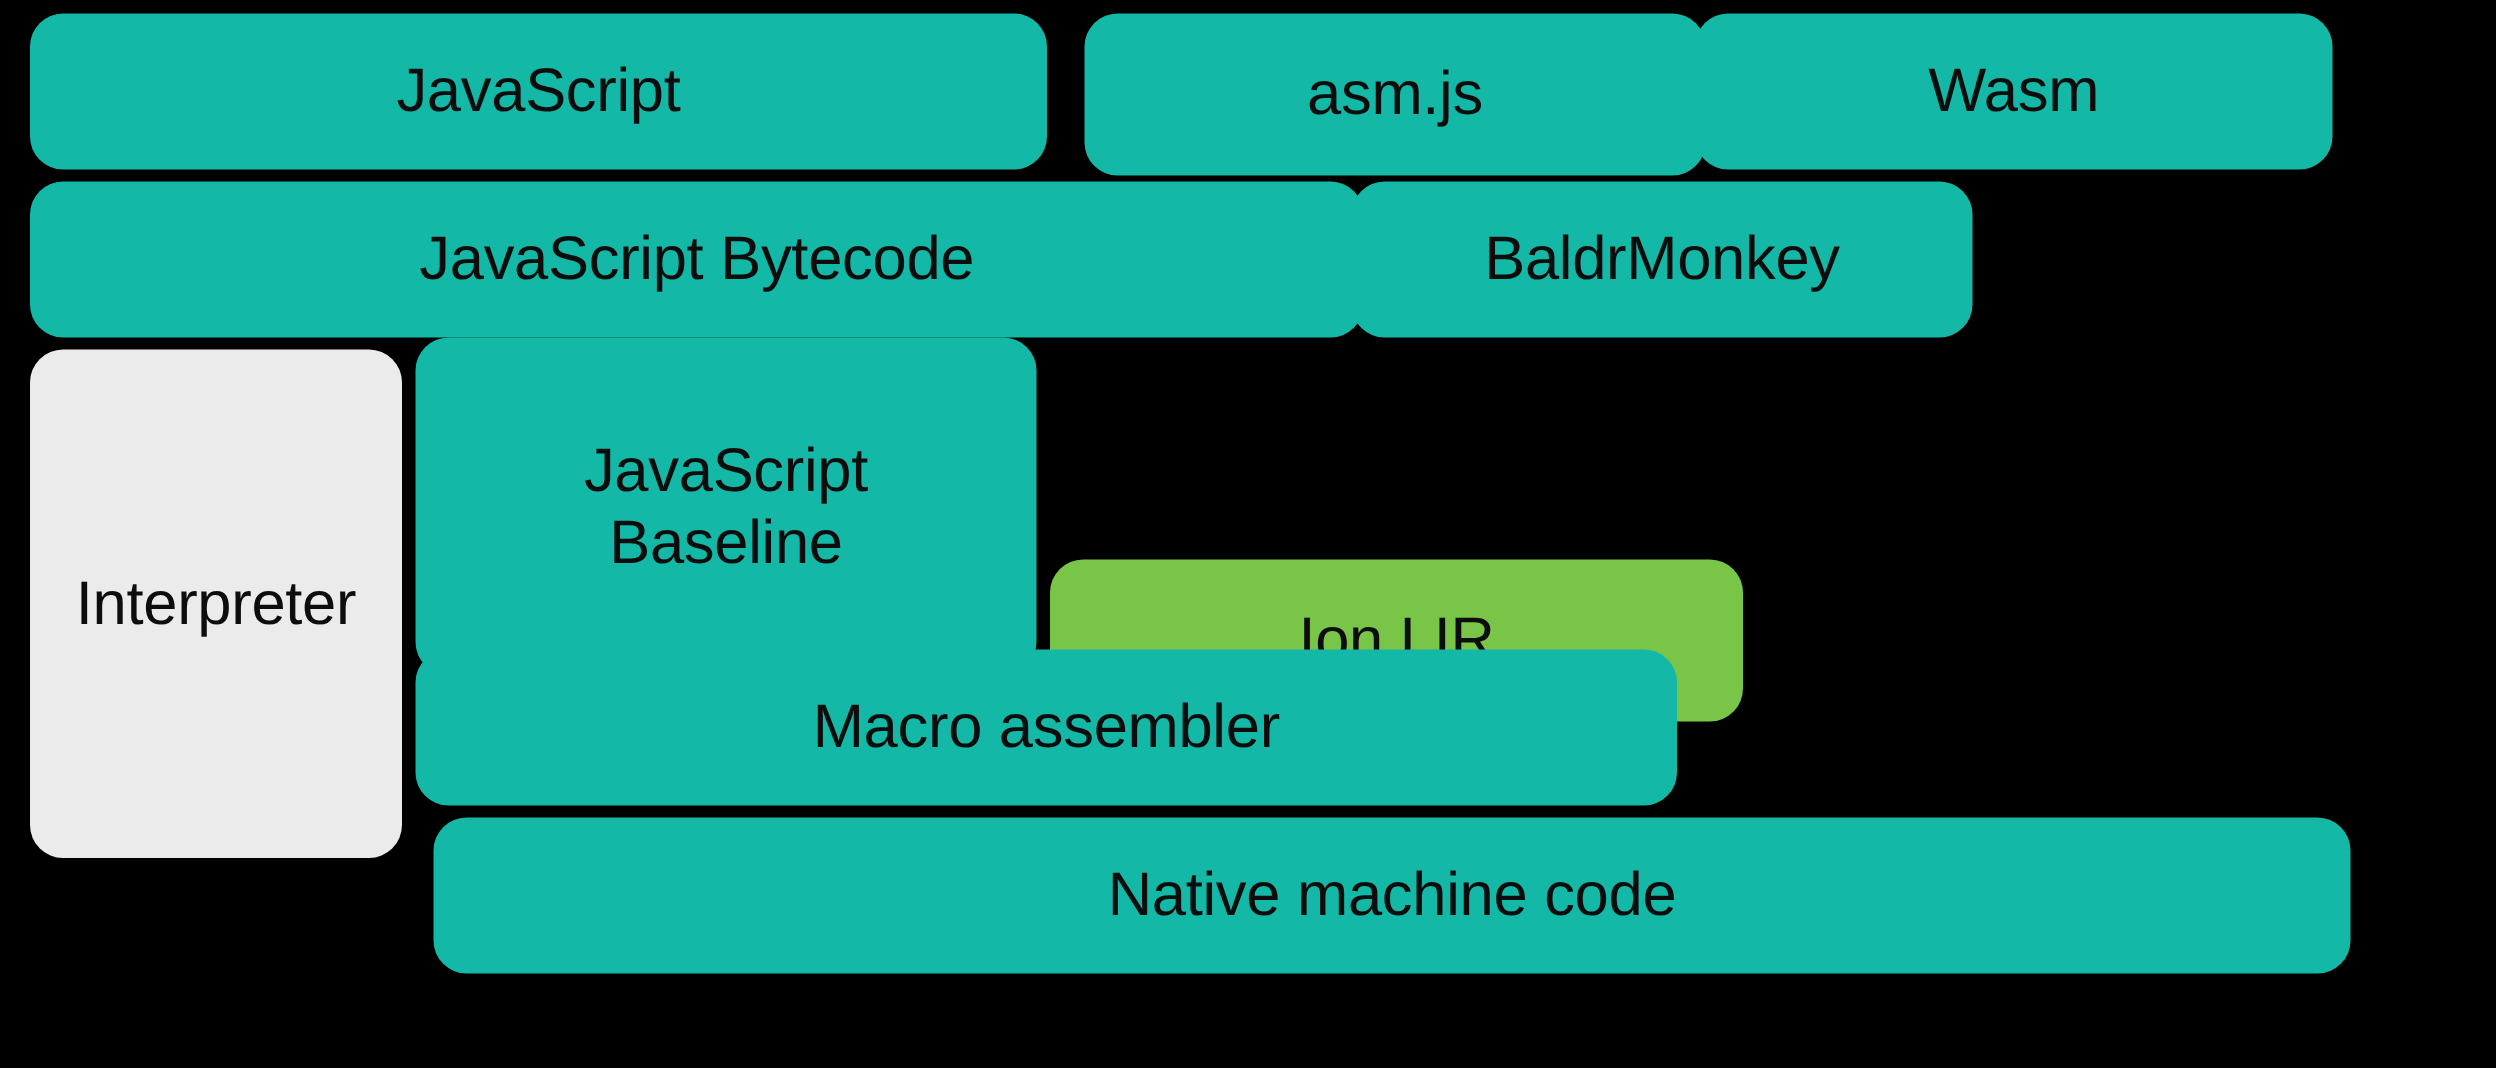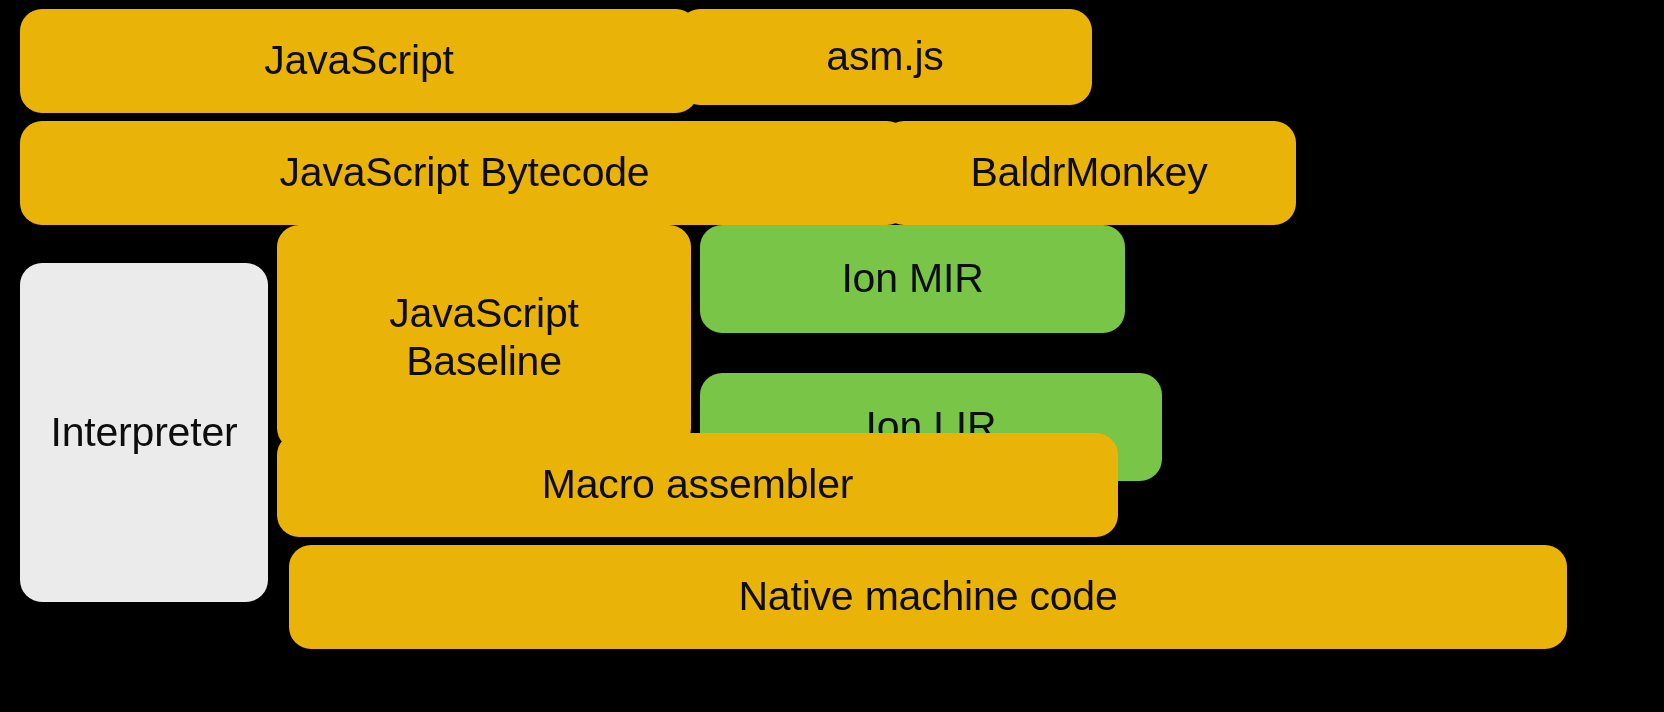--- a/index.html
+++ b/index.html
@@ -25,59 +25,59 @@
     text-align: center;
     border-radius: 22px;
     color: #0d0d0d;
     font-size: 41px;
     font-weight: 400;
     line-height: 1.17;
     letter-spacing: -0.2px;
     white-space: pre-line;
     user-select: none;
   }
-  .fill-white { background: #eab308; }
-  .fill-gray  { background: #ebebeb; margin-top: 30px; }
+  .fill-white { background: #14b8a6; }
+  .fill-gray  { background: #ebebeb; }
   .fill-green { background: #78c547; }
   .fill-pink  { background: #f5738a; }
 </style>
 </head>
 <body>
 
 <div id="diagram">
 
   <div class="node fill-white" style="left: 20px; top: 9px; width: 678px; height: 104px;">
     <span>JavaScript</span>
   </div>
 
-  <div class="node fill-white" style="left: 678px; top: 9px; width: 414px; height: 96px;">
+  <div class="node fill-white" style="left: 723px; top: 9px; width: 414px; height: 108px;">
     <span>asm.js</span>
   </div>
 
+  <div class="node fill-white" style="left: 1130px; top: 9px; width: 425px; height: 104px;">
+    <span>Wasm</span>
+  </div>
 
   <div class="node fill-white" style="left: 20px; top: 121px; width: 889px; height: 104px;">
     <span>JavaScript Bytecode</span>
   </div>
 
-  <div class="node fill-white" style="left: 882px; top: 121px; width: 414px; height: 104px;">
+  <div class="node fill-white" style="left: 901px; top: 121px; width: 414px; height: 104px;">
     <span>BaldrMonkey</span>
   </div>
 
   <div class="node fill-gray" style="left: 20px; top: 233px; width: 248px; height: 339px;">
     <span>Interpreter</span>
   </div>
 
   <div class="node fill-white" style="left: 277px; top: 225px; width: 414px; height: 225px;">
     <span>JavaScript
 Baseline</span>
   </div>
 
-  <div class="node fill-green" style="left: 700px; top: 225px; width: 425px; height: 108px;">
-    <span>Ion MIR</span>
-  </div>
 
   <div class="node fill-green" style="left: 700px; top: 341px; width: 462px; height: 108px; margin-top: 32px;">
     <span>Ion LIR</span>
   </div>
 
 
   <div class="node fill-white" style="left: 277px; top: 433px; width: 841px; height: 104px;">
     <span>Macro assembler</span>
   </div>
 

